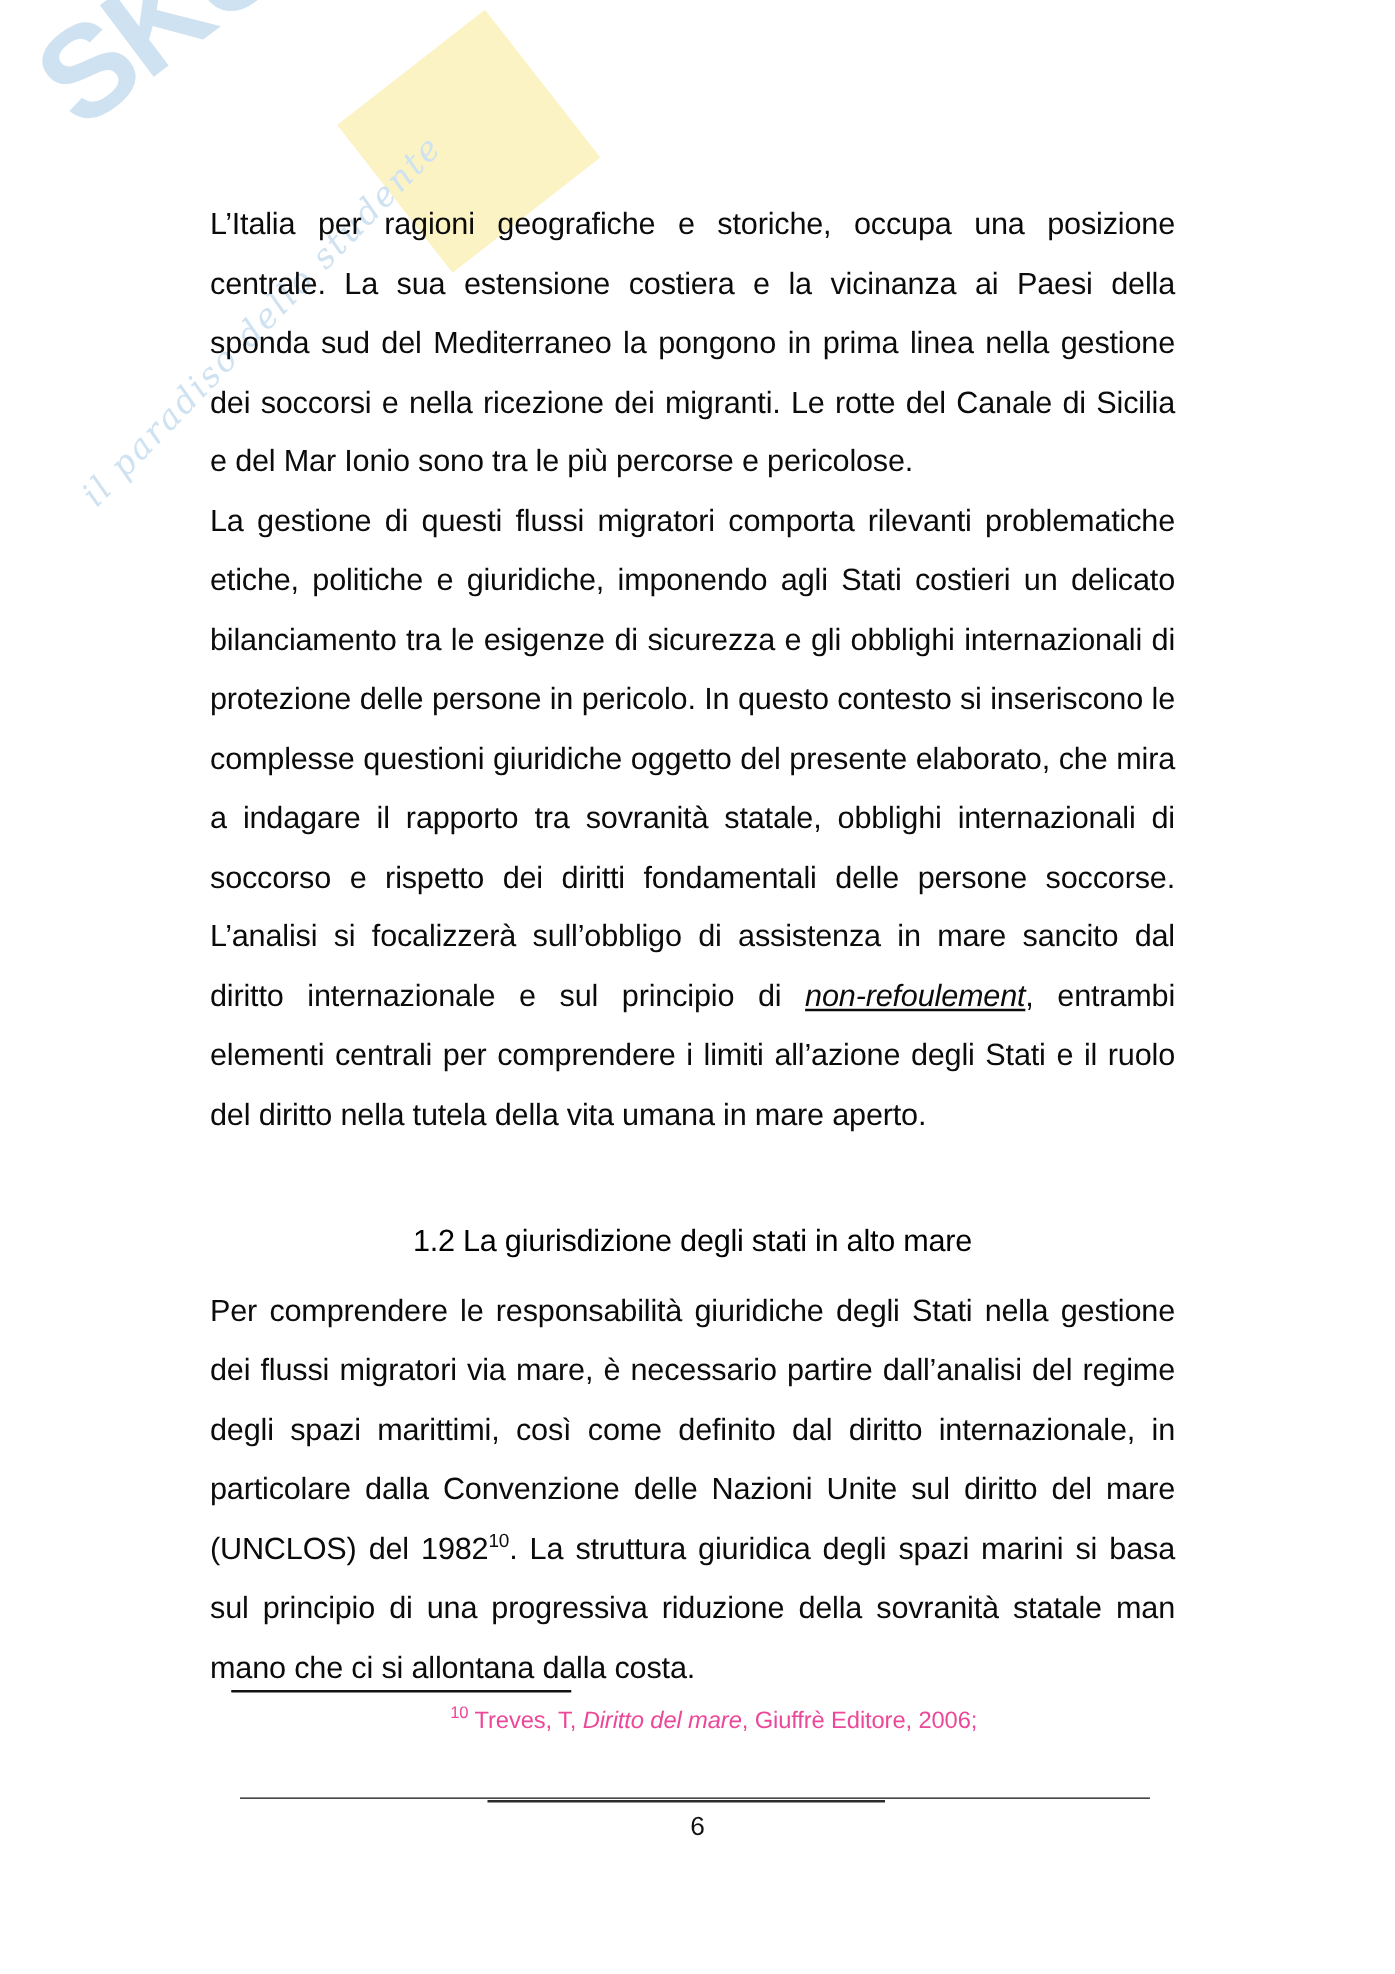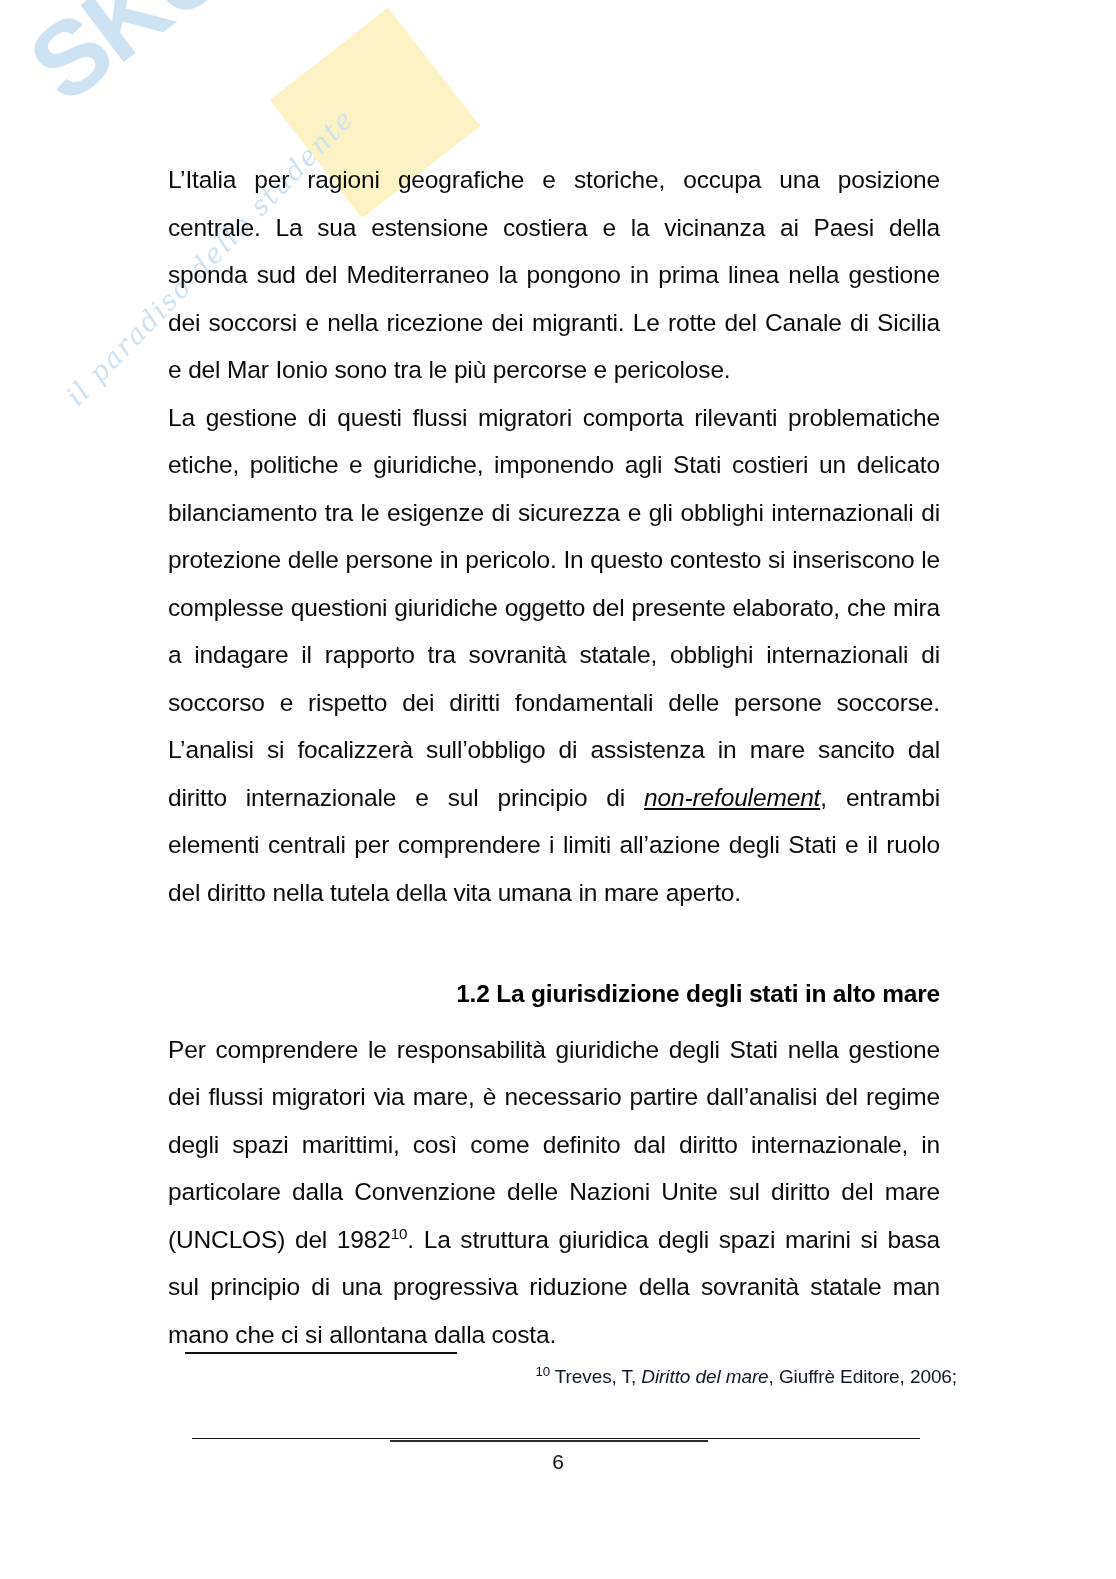--- a/index.html
+++ b/index.html
@@ -90,49 +90,49 @@
     font-size: 0.62em;
     vertical-align: super;
     line-height: 0;
   }
 
   h2.heading {
     margin: 0;
     padding-top: 54px;
     color: #000000;
     font-family: "Liberation Sans", sans-serif;
-    font-weight: bold;
+    font-weight: normal;
     font-size: 24.5px;
     line-height: 47.5px;
-    text-align: right;
+    text-align: center;
     letter-spacing: -0.2px;
   }
   .after-heading { padding-top: 8px; }
 
   
   #footnote-area {
     position: absolute;
     left: 185px;
     top: 1352px;
     width: 772px;
     z-index: 2;
   }
   #footnote-rule {
     width: 272px;
     height: 0;
     border-top: 2.4px solid #111111;
     margin: 0 0 10px 0;
   }
   .footnote {
     margin: 0;
-    color: #0f172a;
+    color: #ec4899;
     font-family: "Liberation Sans", sans-serif;
     font-size: 19px;
     line-height: 26px;
-    text-align: right;
+    text-align: center;
     letter-spacing: -0.1px;
   }
   .footnote sup {
     font-size: 0.7em;
     vertical-align: super;
     line-height: 0;
   }
   .footnote i { font-style: italic; }
 
   

